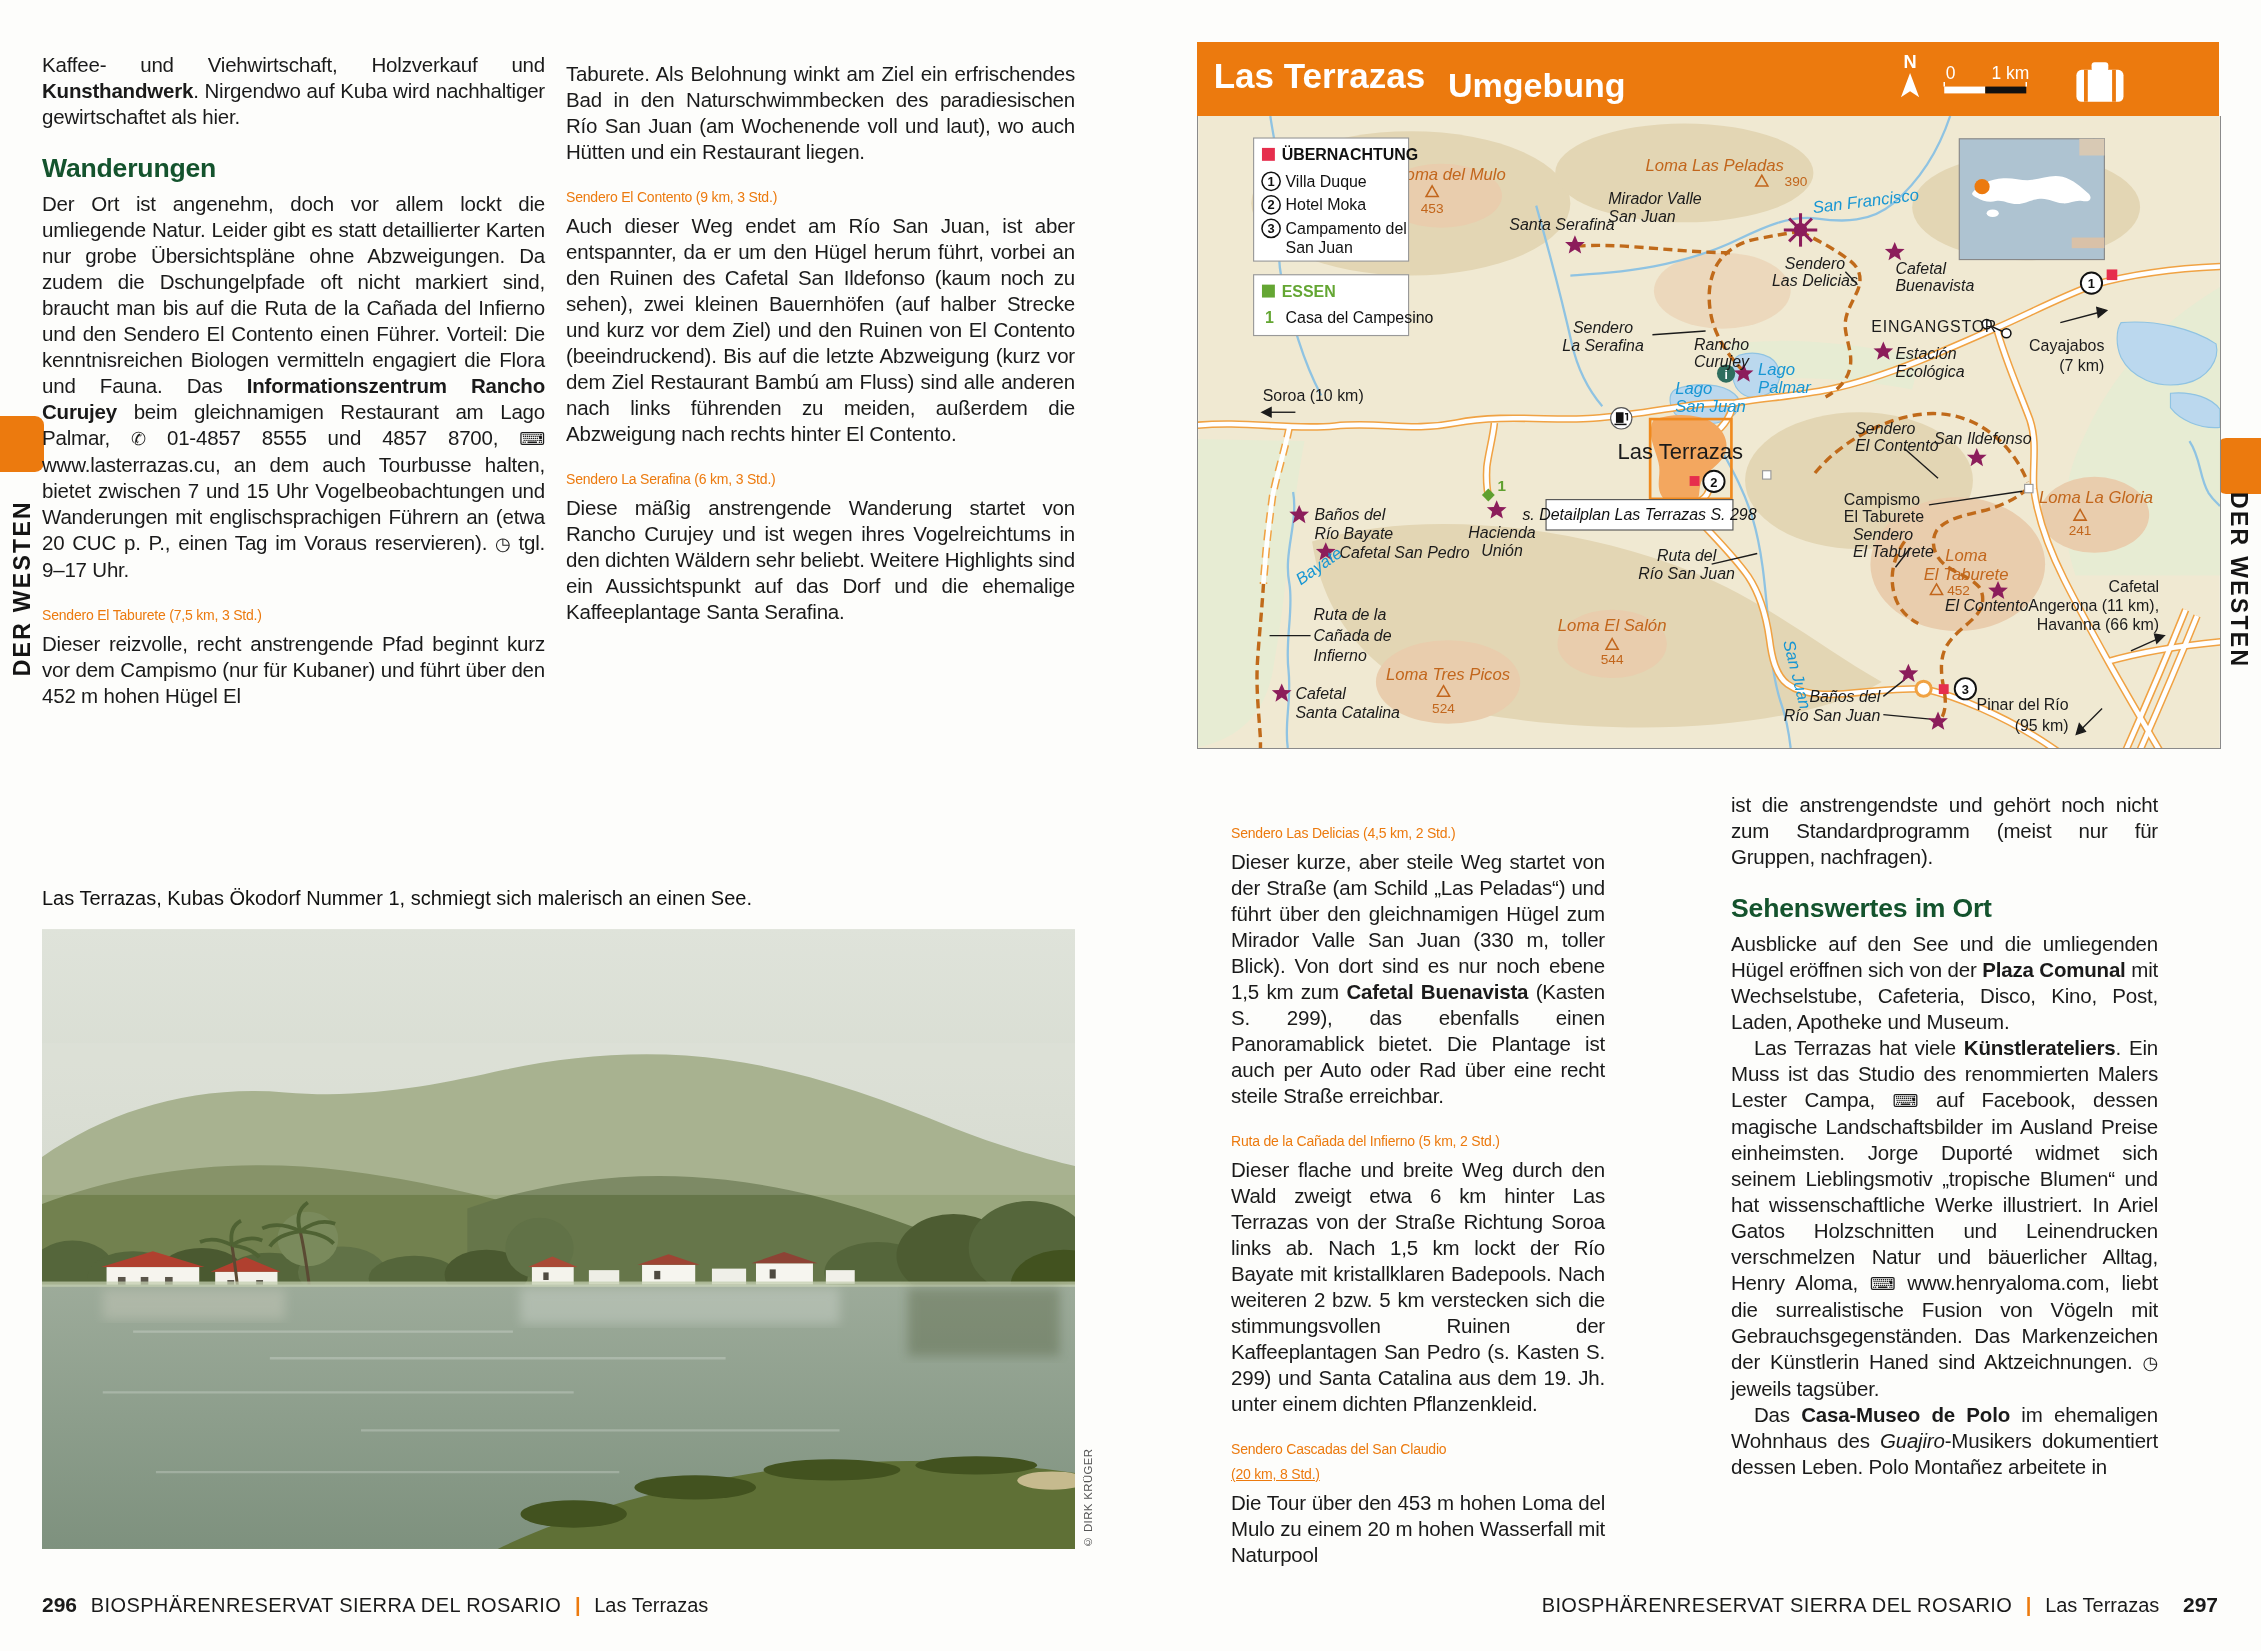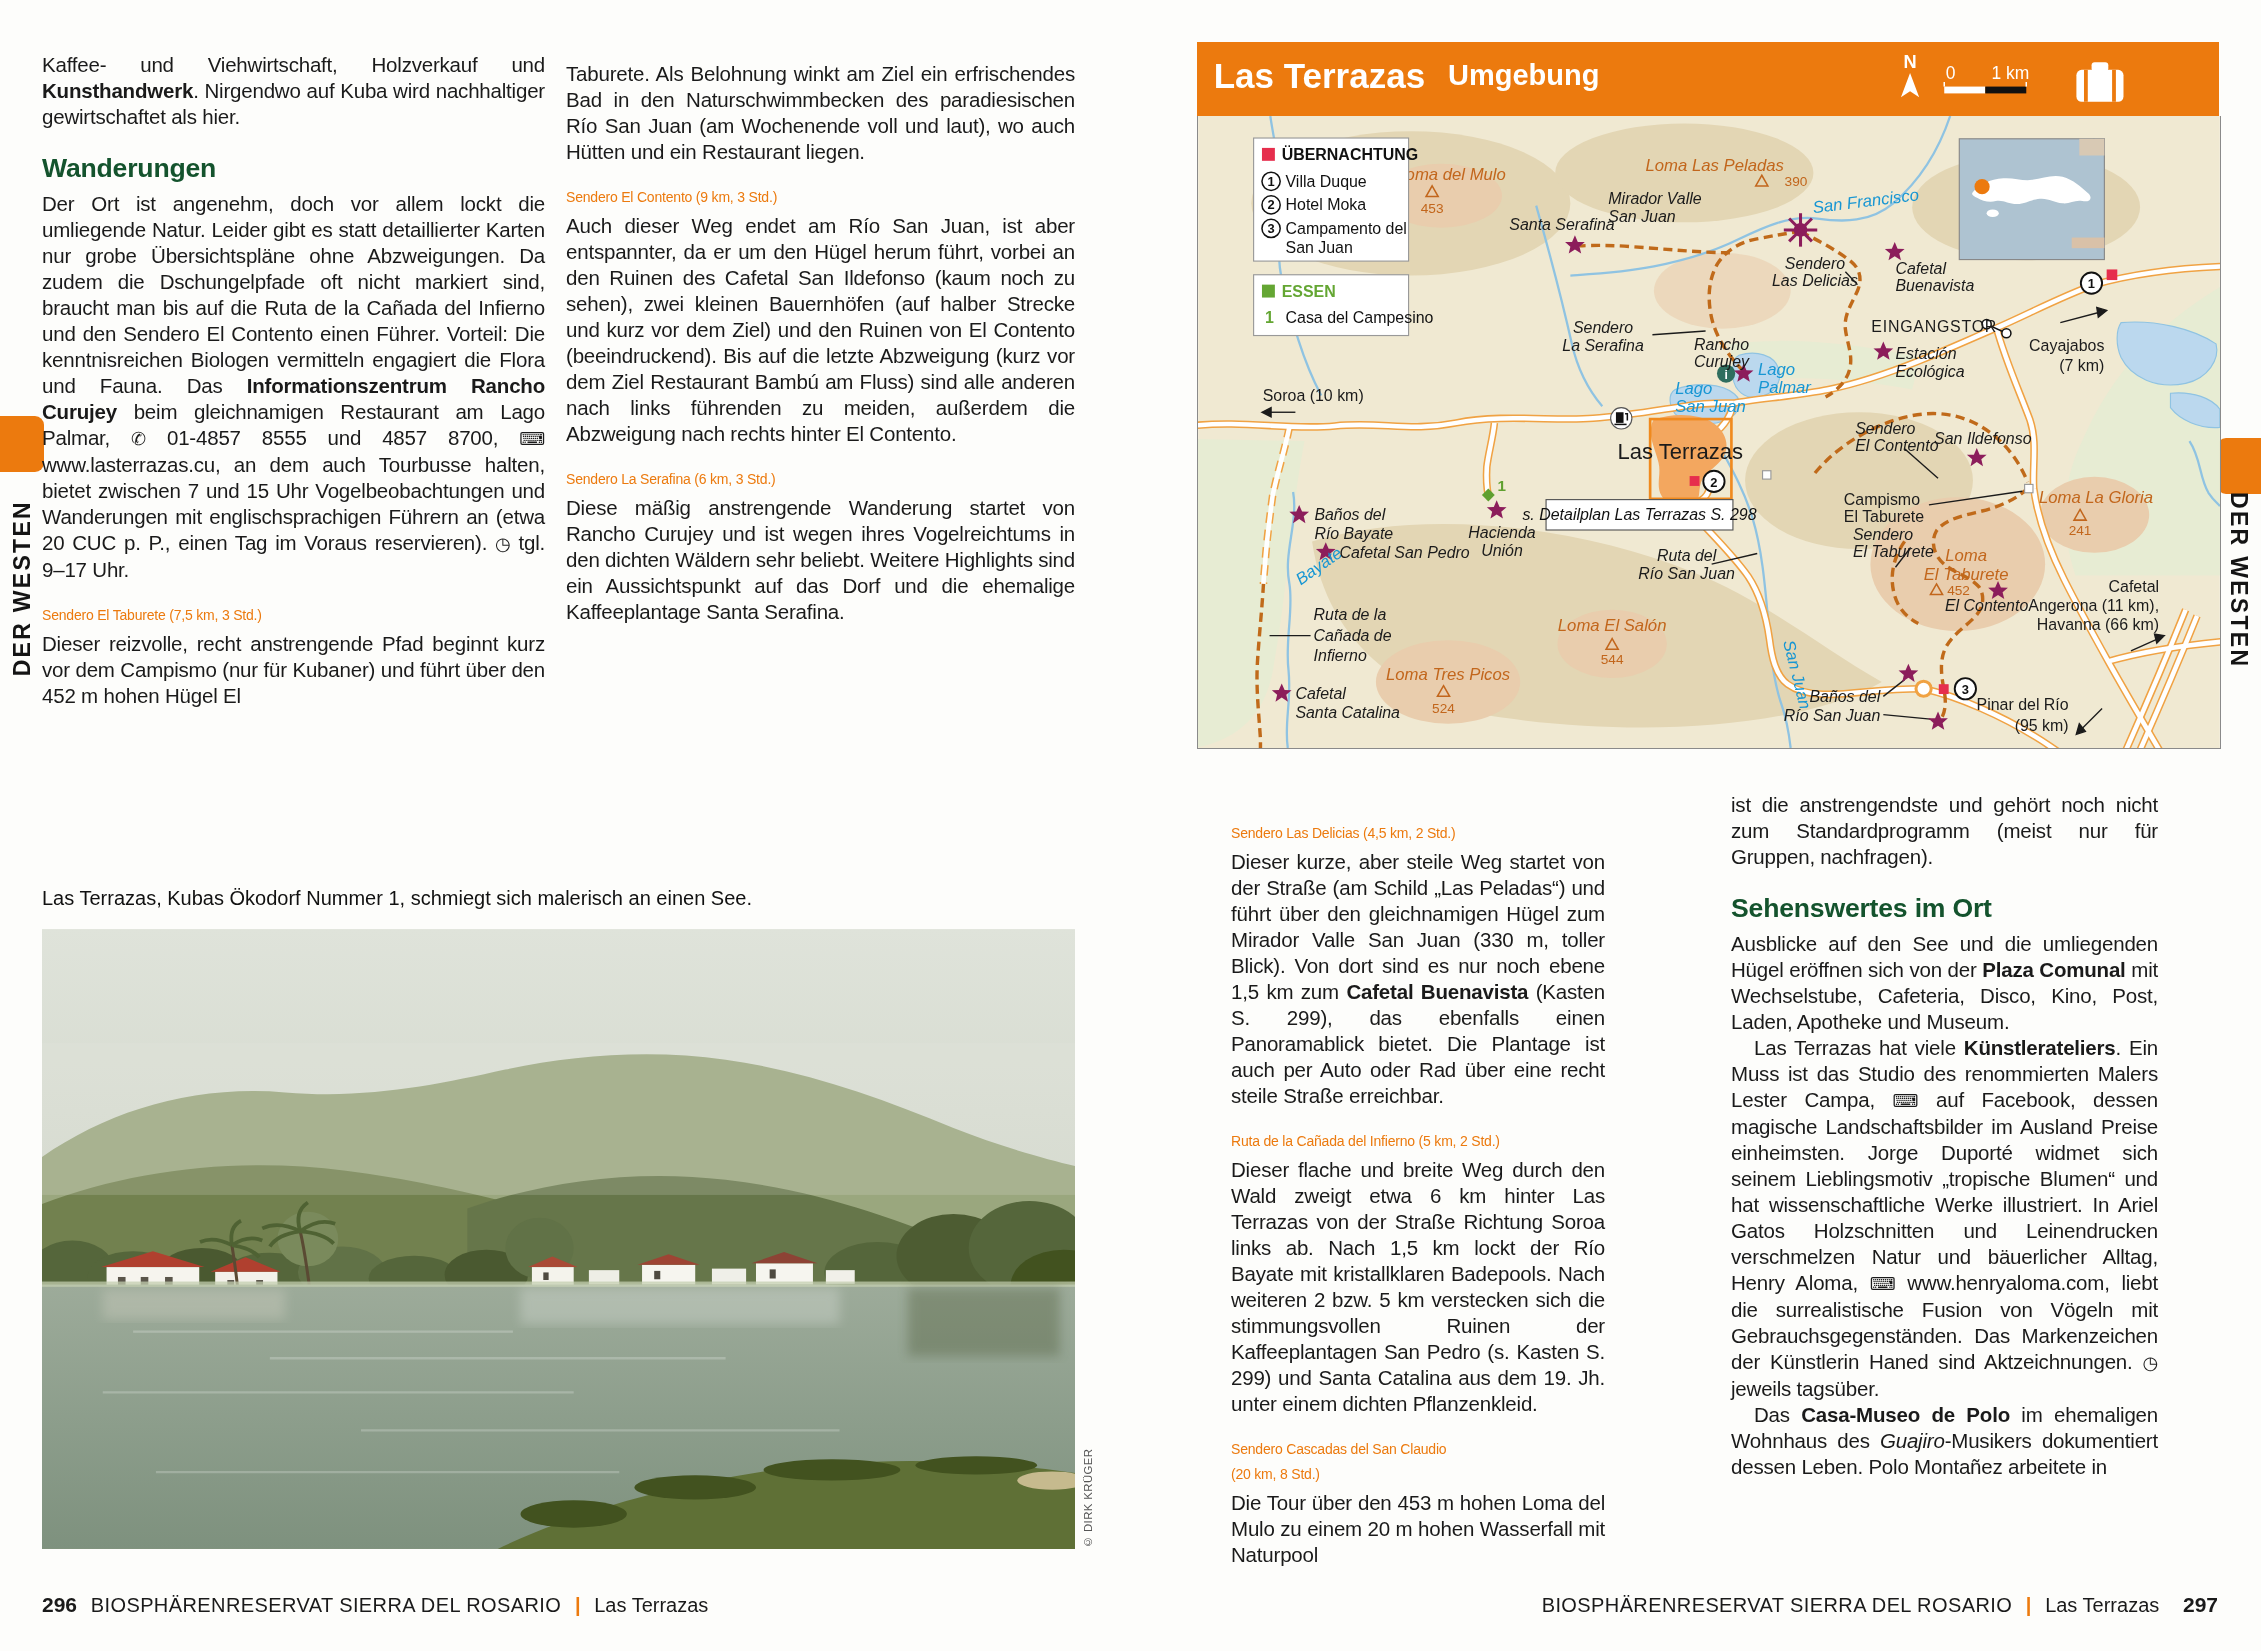--- a/index.html
+++ b/index.html
@@ -28,21 +28,21 @@
   .tab{position:absolute;width:44px;height:56px;background:#ec7a0e;}
   .tab-l{left:0;top:416px;border-radius:0 9px 9px 0;}
   .tab-r{left:2217px;top:438px;border-radius:9px 0 0 9px;}
   .vtext{position:absolute;font-weight:bold;font-size:23px;letter-spacing:2.3px;color:#141414;}
   .vt-l{left:9px;top:500px;writing-mode:vertical-rl;transform:rotate(180deg);}
   .vt-r{left:2225px;top:492px;writing-mode:vertical-rl;}
   
   .map{position:absolute;left:1197px;top:42px;width:1022px;height:707px;}
   .map-header{position:relative;width:1022px;height:74px;background:#ec7a0e;}
   .map-header .t1{position:absolute;left:16.7px;top:13.7px;font-size:35px;font-weight:bold;color:#fff;}
-  .map-header .t2{position:absolute;left:251px;top:17px;font-size:29px;font-weight:bold;color:#fff;}
+  .map-header .t2{position:absolute;left:251px;top:24px;font-size:34px;font-weight:bold;color:#fff;}
   .map-body{display:block;border:0.8px solid #8a8a8a;border-top:none;}
   
   .mu{fill:#1b1b1b;font-size:21px;}
   .ml{fill:#1b1b1b;font-size:21px;font-style:italic;}
   .mo{fill:#c2661c;font-size:22px;font-style:italic;}
   .moe{fill:#c2661c;font-size:18px;}
   .mw{fill:#1796d3;font-size:22px;font-style:italic;}
   .mb{fill:#1b1b1b;font-size:29px;}
   .lg{fill:#111;font-size:21px;}
   .lgb{fill:#111;font-size:21px;font-weight:bold;}
@@ -500,21 +500,21 @@
       </g>
     </svg>
   </div>
 
   <div class="col" style="left:1231px;top:792px;width:374px;margin-top:29px;">
     <h3 class="sub" style="margin-top:0;">Sendero Las Delicias (4,5 km, 2 Std.)</h3>
     <p><span>Dieser kurze, aber steile Weg startet von der Straße (am Schild „Las Peladas“) und führt über den gleichnamigen Hügel zum Mirador Valle San Juan (330 m, toller Blick). Von dort sind es nur noch ebene 1,5 km zum </span><b class="inl">Cafetal Buenavista</b><span> (Kasten S. 299), das ebenfalls einen Panoramablick bietet. Die Plantage ist auch per Auto oder Rad über eine recht steile Straße erreichbar.</span></p>
     <h3 class="sub">Ruta de la Cañada del Infierno (5 km, 2 Std.)</h3>
     <p>Dieser flache und breite Weg durch den Wald zweigt etwa 6 km hinter Las Terrazas von der Straße Richtung Soroa links ab. Nach 1,5 km lockt der Río Bayate mit kristallklaren Badepools. Nach weiteren 2 bzw. 5 km verstecken sich die stimmungsvollen Ruinen der Kaffeeplantagen San Pedro (s. Kasten S. 299) und Santa Catalina aus dem 19. Jh. unter einem dichten Pflanzenkleid.</p>
     <h3 class="sub" style="margin-bottom:0;">Sendero Cascadas del San Claudio</h3>
-    <h3 class="sub" style="margin-top:0;">(20 km, 8 Std.)</h3>
+    <h3 class="sub" style="margin-top:0;text-decoration:underline;">(20 km, 8 Std.)</h3>
     <p>Die Tour über den 453 m hohen Loma del Mulo zu einem 20 m hohen Wasserfall mit Naturpool</p>
   </div>
 
   <div class="col" style="left:1731px;top:792px;width:427px;">
     <p>ist die anstrengendste und gehört noch nicht zum Standardprogramm (meist nur für Gruppen, nachfragen).</p>
     <h2 class="section">Sehenswertes im Ort</h2>
     <p><span>Ausblicke auf den See und die umliegenden Hügel eröffnen sich von der </span><b class="inl">Plaza Comunal</b><span> mit Wechselstube, Cafeteria, Disco, Kino, Post, Laden, Apotheke und Museum.</span></p>
     <p class="ind"><span>Las Terrazas hat viele </span><b class="inl">Künstlerateliers</b><span>. Ein Muss ist das Studio des renommierten Malers Lester Campa, </span><span class="icon">⌨</span><span> auf Facebook, dessen magische Landschaftsbilder im Ausland Preise einheimsten. Jorge Duporté widmet sich seinem Lieblingsmotiv „tropische Blumen“ und hat wissenschaftliche Werke illustriert. In Ariel Gatos Holzschnitten und Leinendrucken verschmelzen Natur und bäuerlicher Alltag, Henry Aloma, </span><span class="icon">⌨</span><span> www.henryaloma.com, liebt die surrealistische Fusion von Vögeln mit Gebrauchsgegenständen. Das Markenzeichen der Künstlerin Haned sind Aktzeichnungen. </span><span class="icon">◷</span><span> jeweils tagsüber.</span></p>
     <p class="ind"><span>Das </span><b class="inl">Casa-Museo de Polo</b><span> im ehemaligen Wohnhaus des </span><i class="inl">Guajiro</i><span>-Musikers dokumentiert dessen Leben. Polo Montañez arbeitete in</span></p>
   </div>

